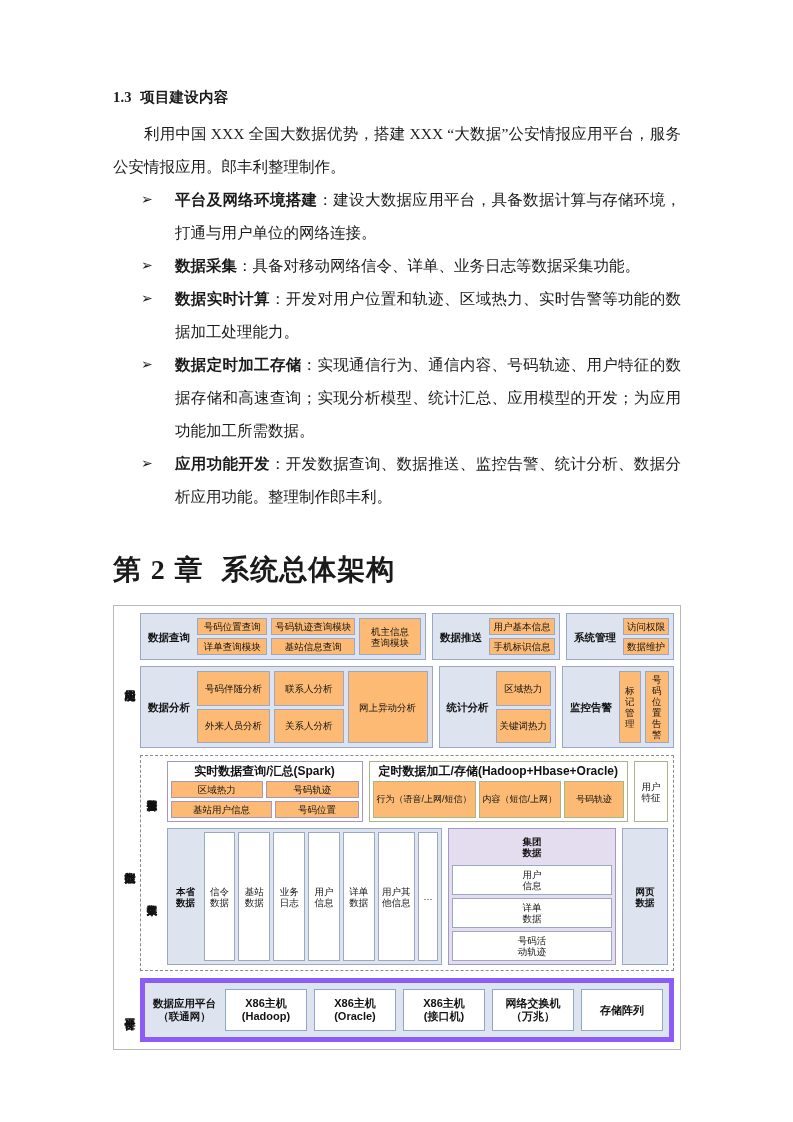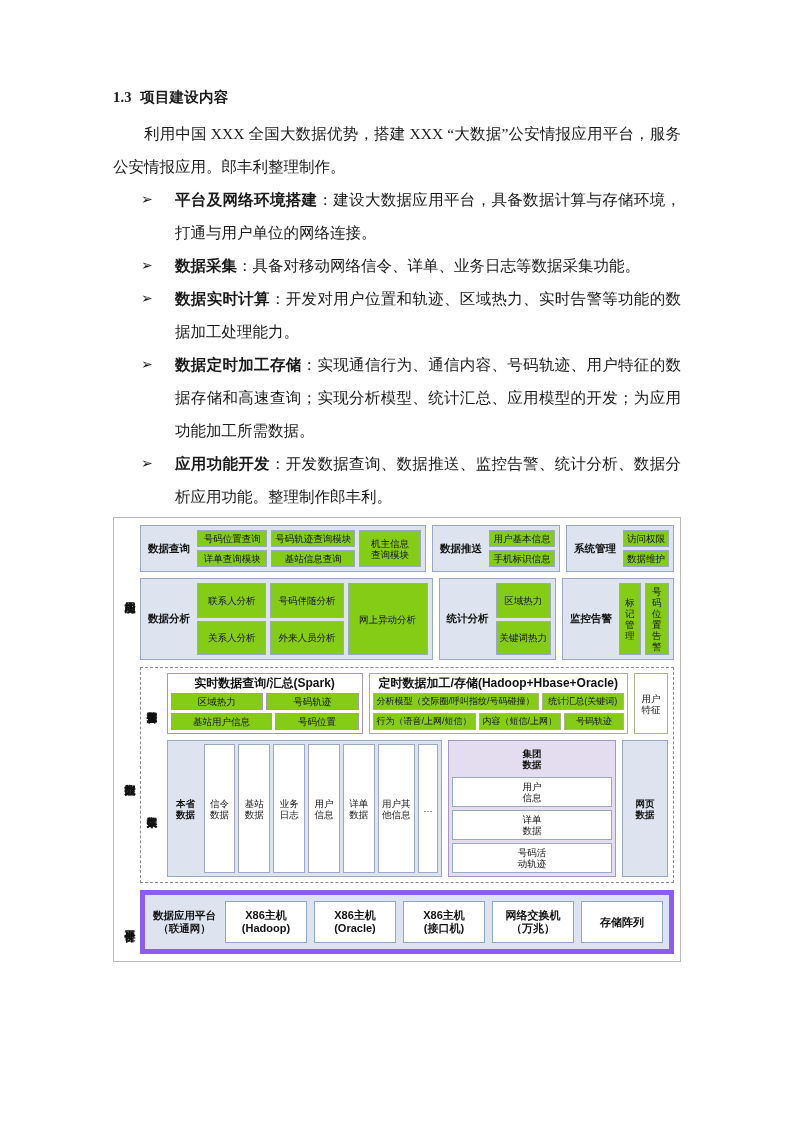--- a/index.html
+++ b/index.html
@@ -112,31 +112,31 @@
     padding:4px;
     box-sizing:border-box;
     gap:4px;
   }
   .grp-title{
     flex:0 0 auto;
     display:flex;
     flex-direction:column;
     align-items:center;
     justify-content:center;
-    font-family:Liberation Serif, serif;
+    font-family:Liberation Sans, sans-serif;
     font-weight:bold;
     font-size:10.5px;
     line-height:12px;
     color:#111;
     padding:0 3px;
     white-space:nowrap;
     text-align:center;
   }
   .cell{
-    background:#84cc16;
+    background:#fdba74;
     border:1px solid #9aa8c4;
     font-family:"Liberation Sans", sans-serif;
     font-size:9.5px;
     line-height:11px;
     color:#111;
     display:flex;
     align-items:center;
     justify-content:center;
     text-align:center;
     padding:2px 3px;
@@ -293,20 +293,26 @@
       <li>
         <span class="marker">➢</span>
         <b>数据定时加工存储</b><span>：</span><span>实现通信行为、通信内容、号码轨迹、用户特征的数据存储和高速查询；实现分析模型、统计汇总、应用模型的开发；为应用功能加工所需数据。</span>
       </li>
       <li>
         <span class="marker">➢</span>
         <b>应用功能开发</b><span>：</span><span>开发数据查询、数据推送、监控告警、统计分析、数据分析应用功能。整理制作郎丰利。</span>
       </li>
     </ul>
 
+    <h1 class="chapter">
+      <span>第</span>
+      <span class="cnum">2</span>
+      <span>章</span>&nbsp;
+      <span>系统总体架构</span>
+    </h1>
 
     <div class="diagram">
 
       <div class="layer">
         <div class="vlabel">应用功能</div>
         <div class="layer-body">
 
           <div class="app-row">
             <div class="grp" style="flex:1 1 auto;">
               <div class="grp-title">
@@ -343,27 +349,27 @@
                 <div class="cell">数据维护</div>
               </div>
             </div>
           </div>
 
           <div class="app-row">
             <div class="grp" style="flex:1 1 auto;">
               <div class="grp-title">
                 <span>数据分析</span>
               </div>
+              <div class="col" style="flex:1;">
+                <div class="cell">号码伴随分析</div>
+                <div class="cell">外来人员分析</div>
+              </div>
               <div class="col" style="flex:0.95;">
                 <div class="cell">联系人分析</div>
                 <div class="cell">关系人分析</div>
-              </div>
-              <div class="col" style="flex:1;">
-                <div class="cell">号码伴随分析</div>
-                <div class="cell">外来人员分析</div>
               </div>
               <div class="cell" style="flex:0 0 80px;">网上异动分析</div>
             </div>
 
             <div class="grp" style="flex:0 0 110px;">
               <div class="grp-title">
                 <span>统计分析</span>
               </div>
               <div class="col">
                 <div class="cell">区域热力</div>
@@ -402,24 +408,20 @@
                   <div class="cell purple" style="flex:1;">号码轨迹</div>
                 </div>
                 <div class="rowline">
                   <div class="cell purple" style="flex:1.25;">基站用户信息</div>
                   <div class="cell purple" style="flex:1;">号码位置</div>
                 </div>
               </div>
 
               <div class="panel green" style="flex:1 1 auto;">
                 <div class="panel-head">定时数据加工/存储(Hadoop+Hbase+Oracle)</div>
-                <div class="rowline">
-                  <div class="cell green" style="flex:2.2;font-size:9px;">分析模型（交际圈/呼叫指纹/号码碰撞）</div>
-                  <div class="cell green" style="flex:1.1;font-size:9px;">统计汇总(关键词)</div>
-                </div>
                 <div class="rowline">
                   <div class="cell green" style="flex:1.35;font-size:9px;">行为（语音/上网/短信）</div>
                   <div class="cell green" style="flex:1.2;font-size:9px;">内容（短信/上网）</div>
                   <div class="cell green" style="flex:0.85;font-size:9px;">号码轨迹</div>
                 </div>
               </div>
 
               <div class="cell green" style="flex:0 0 34px;white-space:pre-line;background:#ffffff;">用户
 特征</div>
             </div>

